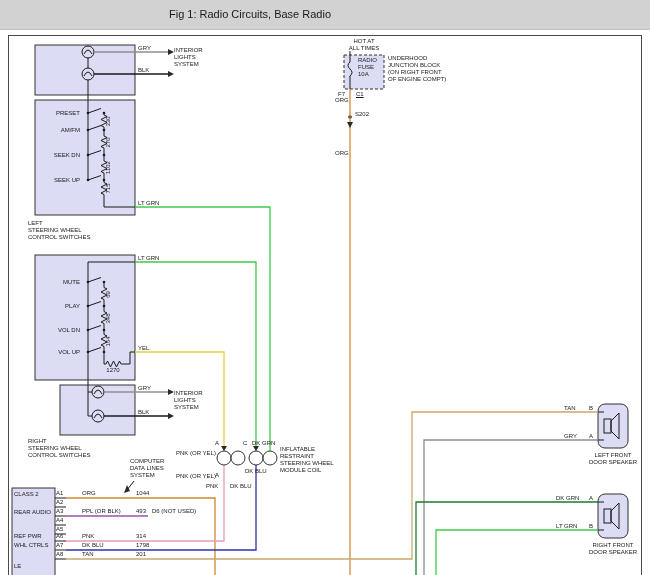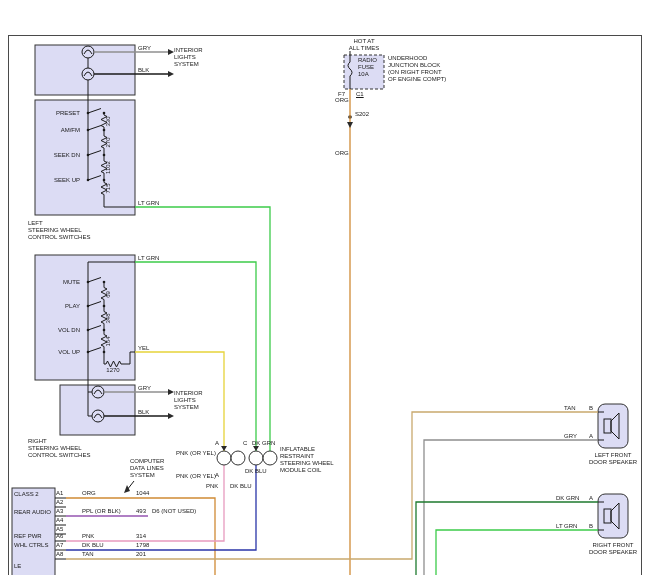--- a/index.html
+++ b/index.html
@@ -13,20 +13,23 @@
   .tr { text-align:right; }
   .rot { width:30px; text-align:center; transform:rotate(-90deg); }
   .und { text-decoration:underline; }
   svg.wires { position:absolute; left:0; top:0; }
 </style>
 </head>
 <body>
 
 <div id="stage">
 
+  <div id="titlebar">
+    <div class="title">Fig 1: Radio Circuits, Base Radio</div>
+  </div>
 
   <svg class="wires" width="650" height="575" viewBox="0 0 650 575">
 
     <rect x="8.5" y="35.5" width="633" height="556" fill="#ffffff" stroke="#4a4a4a" stroke-width="1"></rect>
 
     <g stroke="#333" stroke-width="1">
       <rect x="35" y="45" width="100" height="50" fill="#DCDCF4"></rect>
       <rect x="35" y="100" width="100" height="115" fill="#DCDCF4"></rect>
       <rect x="35" y="255" width="100" height="125" fill="#DCDCF4"></rect>
       <rect x="60" y="385" width="75" height="50" fill="#DCDCF4"></rect>

